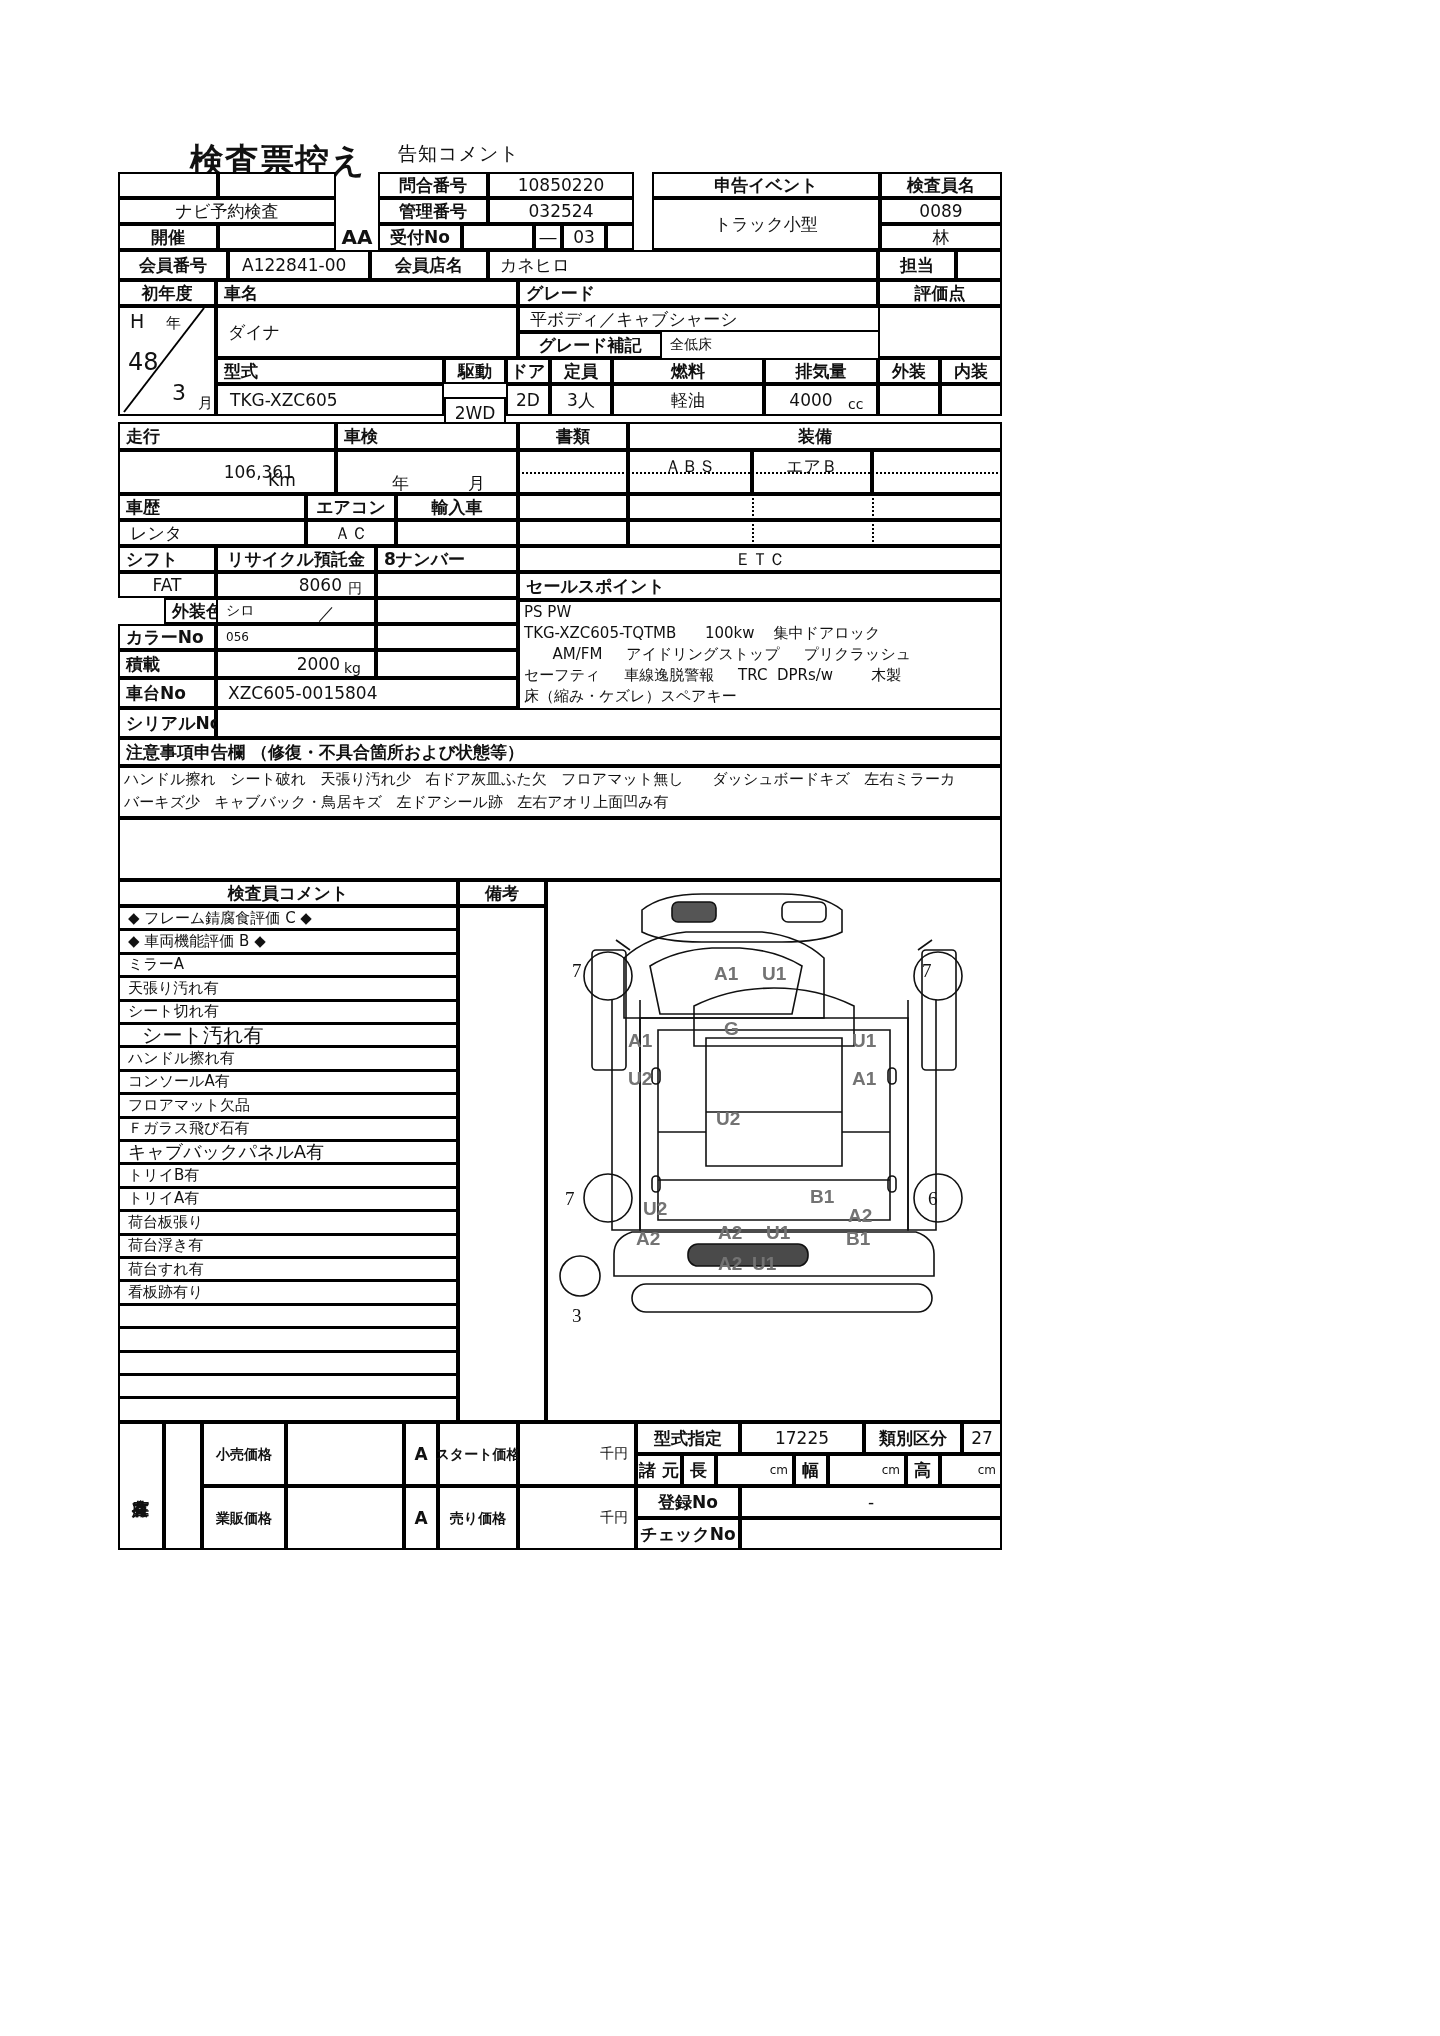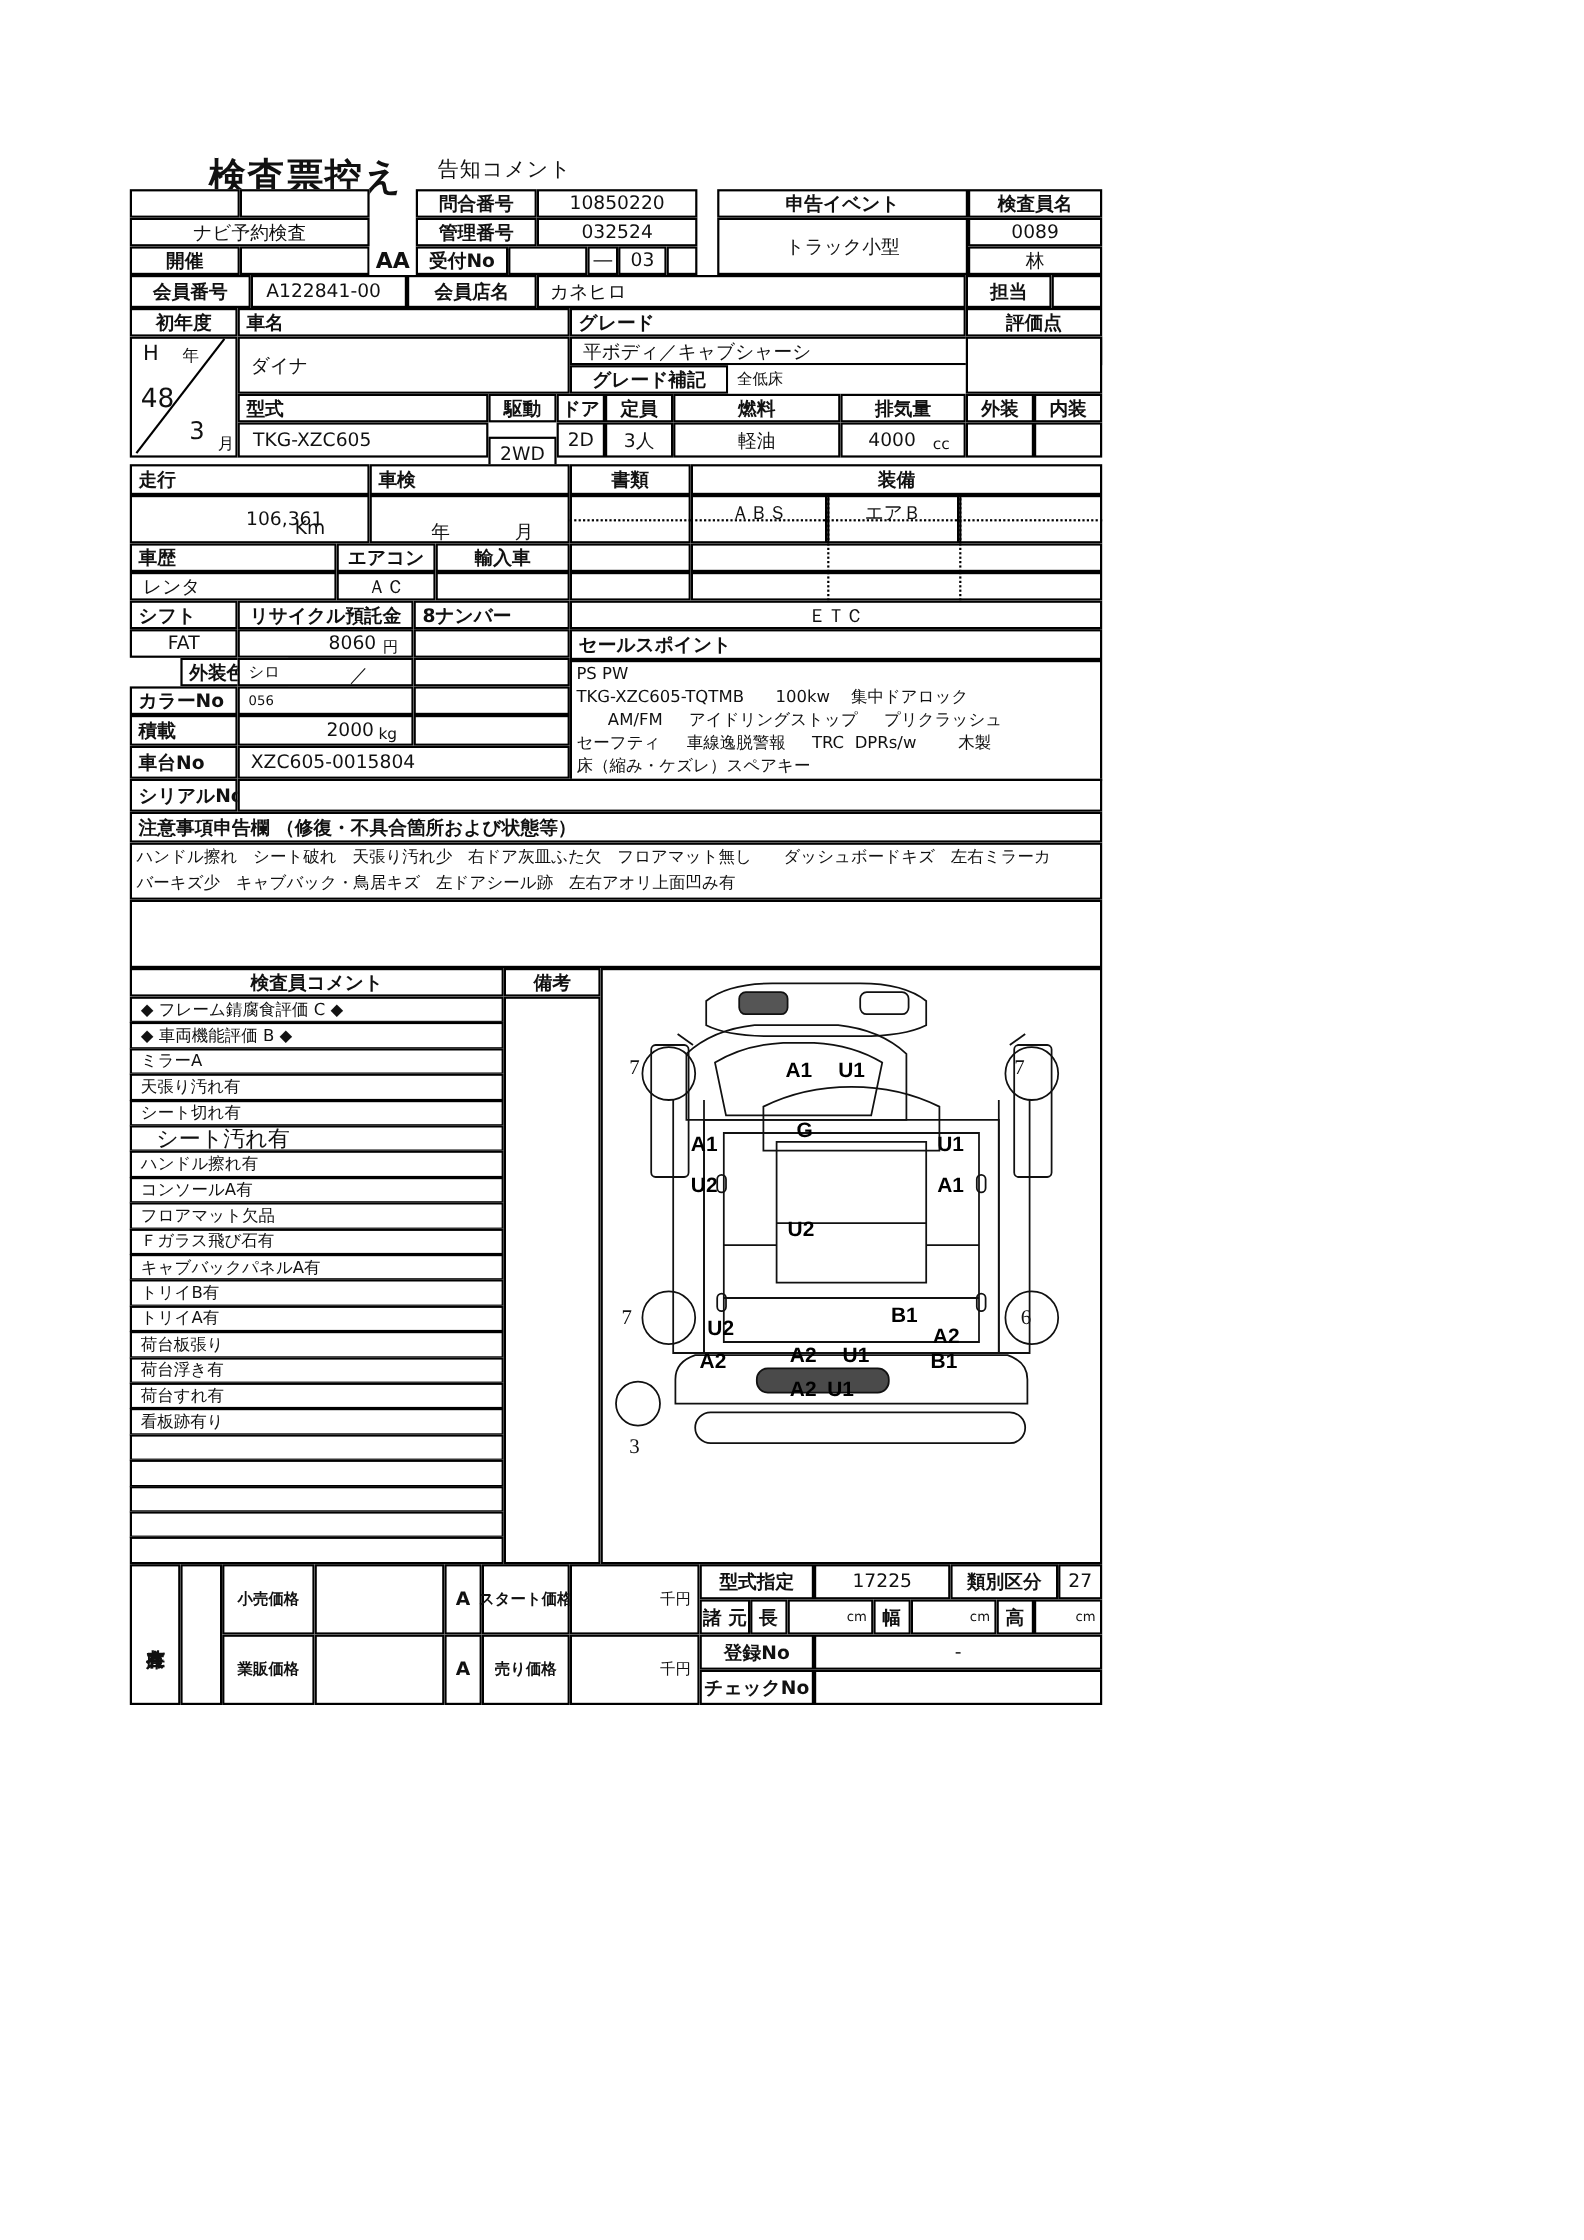--- a/index.html
+++ b/index.html
@@ -51,21 +51,21 @@
     font-size:16px;
     line-height:21px;
     white-space:pre;
   }
   
   #diagram{position:absolute;}
   .dmark{
     position:absolute;
     font-size:19px;font-weight:bold;
     font-family:"Liberation Sans",sans-serif;
-    color:#000000;
+    color:#737373;
   }
   .dnum{
     position:absolute;
     font-size:19px;
     font-family:"Liberation Serif",serif;
     color:#111;
   }
 </style>
 </head>
 <body>
@@ -253,21 +253,21 @@
       </div>
       <div class="cell b2" style="left: 0px; top: 163.8px; width: 340px; height: 24.4px; font-size: 15px; padding-left: 8px;">
         <span>コンソールA有</span>
       </div>
       <div class="cell b2" style="left: 0px; top: 187.2px; width: 340px; height: 24.4px; font-size: 15px; padding-left: 8px;">
         <span>フロアマット欠品</span>
       </div>
       <div class="cell b2" style="left: 0px; top: 210.6px; width: 340px; height: 24.4px; font-size: 15px; padding-left: 8px;">
         <span>Ｆガラス飛び石有</span>
       </div>
-      <div class="cell b2" style="left: 0px; top: 234px; width: 340px; height: 24.4px; font-size: 15px; padding-left: 8px;">
+      <div class="cell b2" style="left: 0px; top: 234px; width: 340px; height: 24.4px; font-size: 18px; padding-left: 8px;">
         <span>キャブバックパネルA有</span>
       </div>
       <div class="cell b2" style="left: 0px; top: 257.4px; width: 340px; height: 24.4px; font-size: 15px; padding-left: 8px; text-align: center;">
         <span>トリイB有</span>
       </div>
       <div class="cell b2" style="left: 0px; top: 280.8px; width: 340px; height: 24.4px; font-size: 15px; padding-left: 8px;">
         <span>トリイA有</span>
       </div>
       <div class="cell b2" style="left: 0px; top: 304.2px; width: 340px; height: 24.4px; font-size: 15px; padding-left: 8px;">
         <span>荷台板張り</span>

